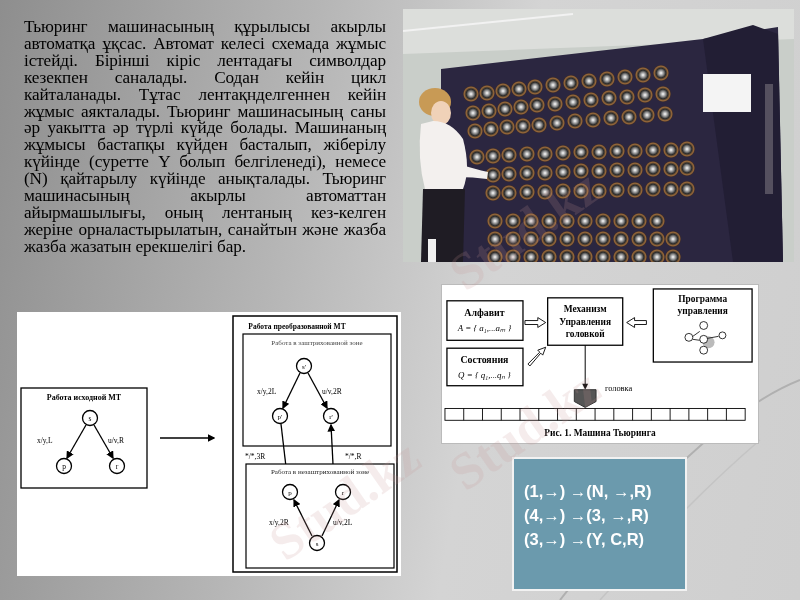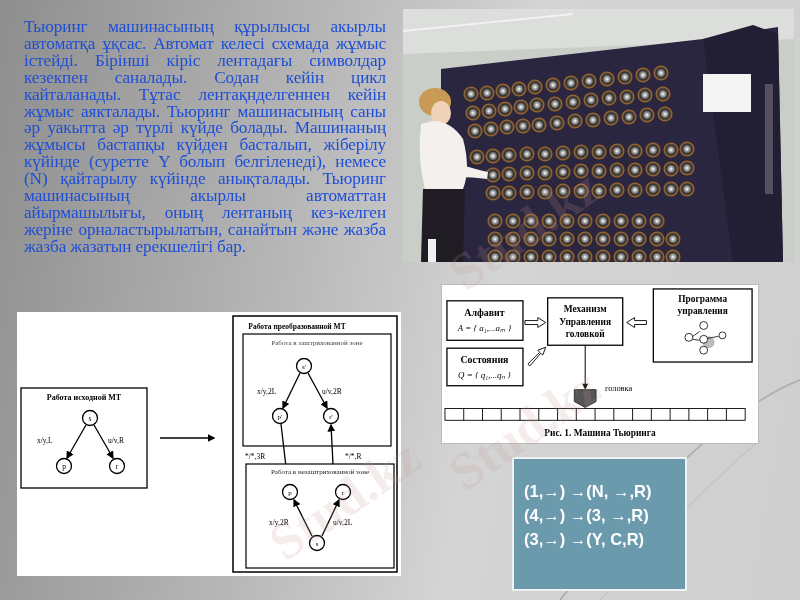--- a/index.html
+++ b/index.html
@@ -7,21 +7,21 @@
   body {
     position: relative;
     font-family: "Liberation Serif", serif;
     background: linear-gradient(100deg, #8e8e8e 0%, #b5b5b5 35%, #d4d4d4 60%, #cfcfcf 100%);
   }
   .slide-bg-line {
     position: absolute; left: 0; top: 0; width: 800px; height: 600px; pointer-events: none;
   }
   .body-text {
     position: absolute; left: 24px; top: 19px; width: 362px;
-    font-size: 17.2px; line-height: 16.9px; color: #1d4ed8;
+    font-size: 17.2px; line-height: 16.9px; color: #000000;
     text-align: justify; letter-spacing: -0.1px;
   }
   .photo {
     position: absolute; left: 403px; top: 9px; width: 391px; height: 253px;
     background: #d9dcda; overflow: hidden;
   }
   .photo svg { width: 100%; height: 100%; display: block; }
   .tm-diagram {
     position: absolute; left: 441px; top: 284px; width: 318px; height: 160px;
     background: #ffffff; border: 1px solid #bbb;

